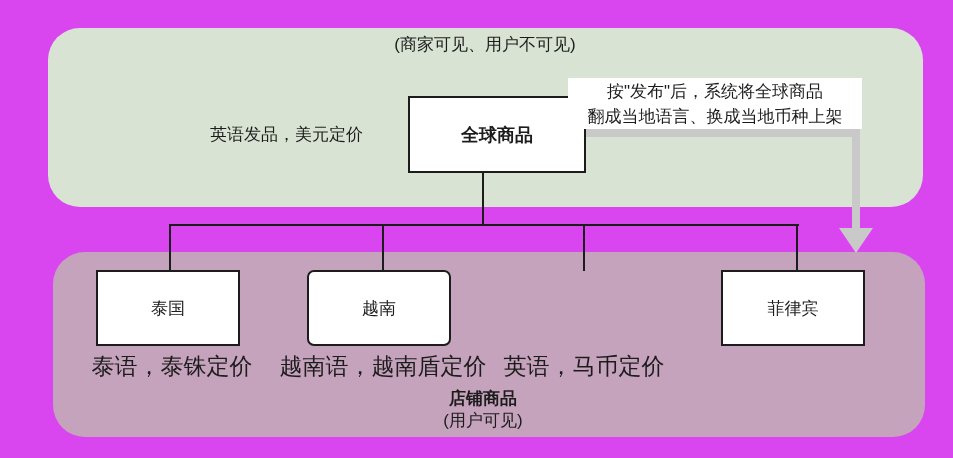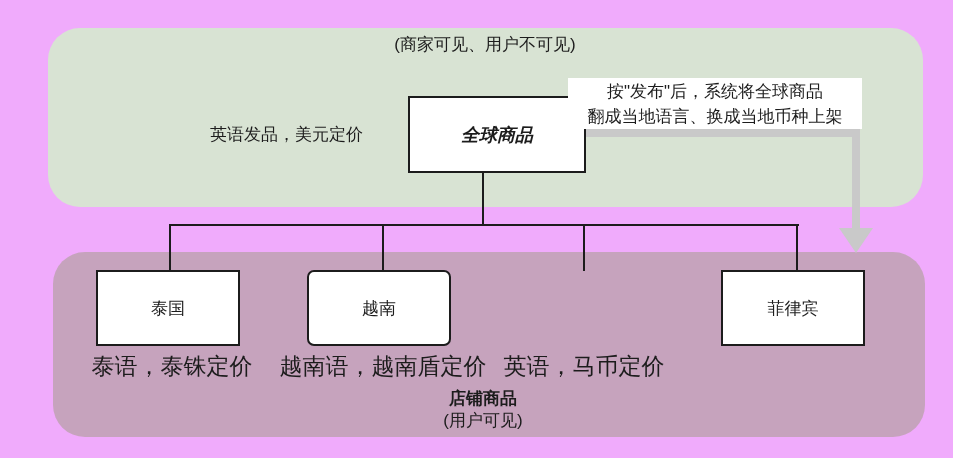--- a/index.html
+++ b/index.html
@@ -5,21 +5,21 @@
   * { margin: 0; padding: 0; box-sizing: border-box; }
   html, body { background: #ffffff; }
   body {
     font-family: "Liberation Sans", "DejaVu Sans", sans-serif;
     color: #1c1c1c;
   }
   .canvas {
     position: relative;
     width: 953px;
     height: 458px;
-    background: #f0abfc;
+    background: #d946ef;
     overflow: hidden;
   }
 
   
   .layer { position: absolute; border-radius: 32px; }
   .layer-global {
     left: 48px; top: 28px; width: 875px; height: 179px;
     background: #d8e3d3;
     z-index: 0;
   }
@@ -49,21 +49,21 @@
   .node {
     position: absolute;
     background: #ffffff;
     border: 2px solid #1c1c1c;
     display: flex; align-items: center; justify-content: center;
     font-size: 17px;
     z-index: 3;
   }
   .node-global {
     left: 408px; top: 96px; width: 178px; height: 77px;
-    font-size: 18px; font-weight: bold; font-style: italic;
+    font-size: 18px; font-weight: bold;
   }
   .node-country { top: 270px; width: 144px; height: 76px; }
   .node-c0 { left: 96px; }
   .node-c1 { left: 307px; border-radius: 7px; }
   .node-c2 { left: 508px; }
   .node-c3 { left: 721px; }
 
   .country-label {
     position: absolute; top: 356px; width: 240px; height: 20px;
     font-size: 23px; line-height: 20px; text-align: center;

